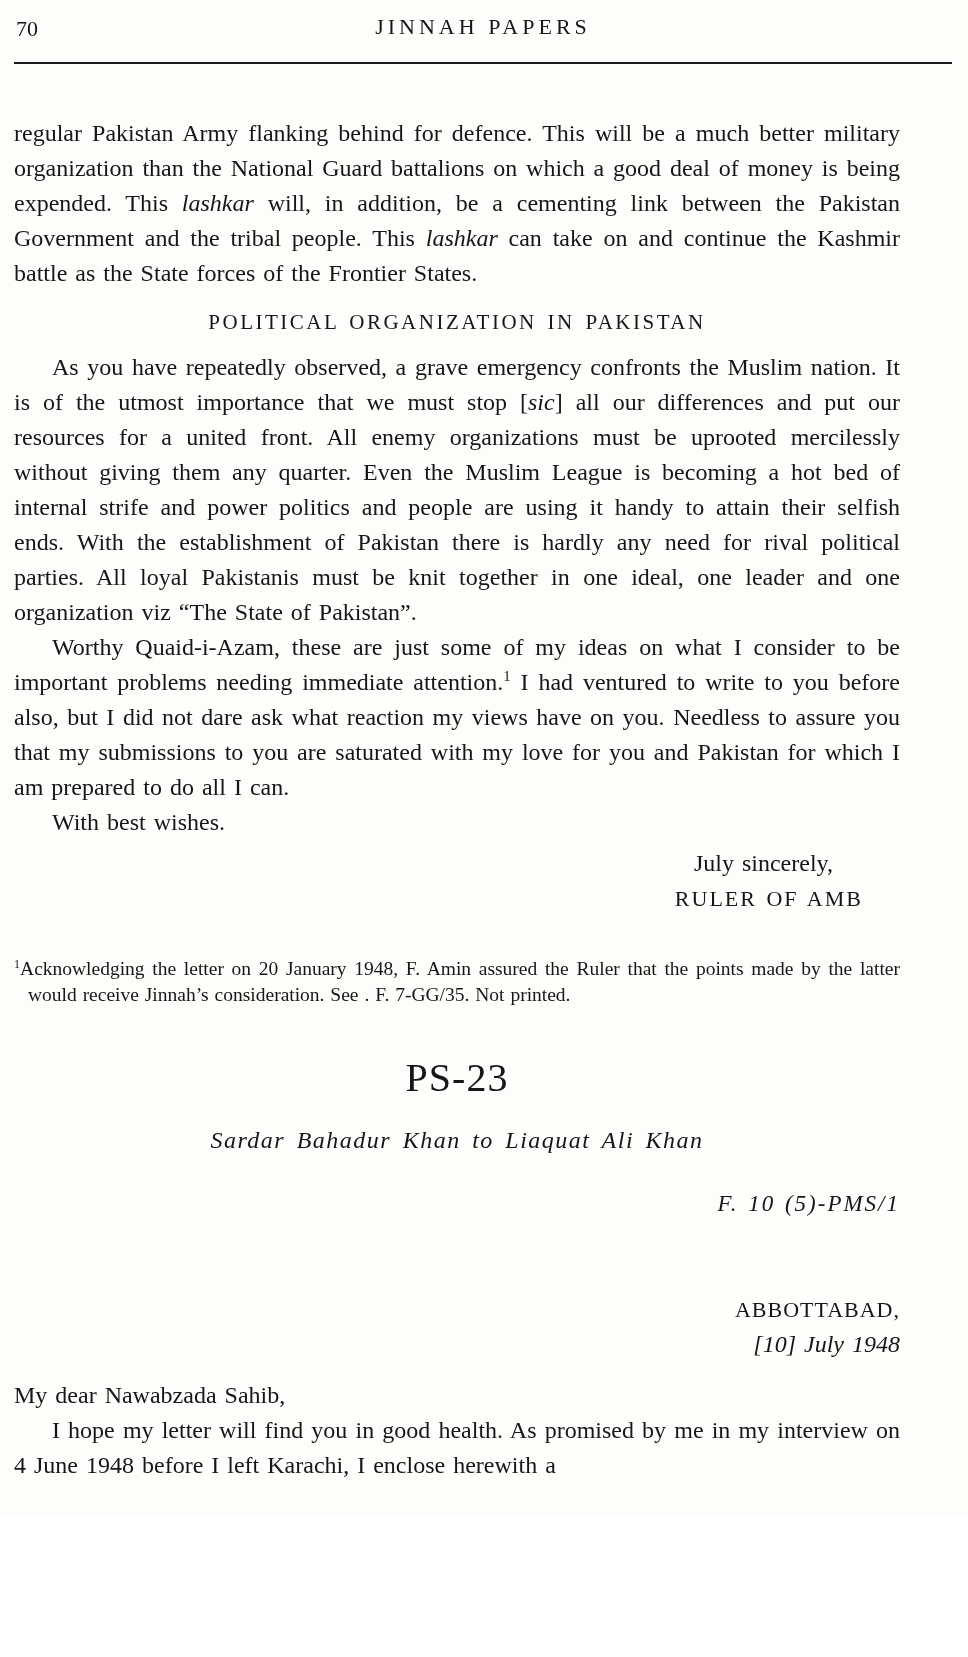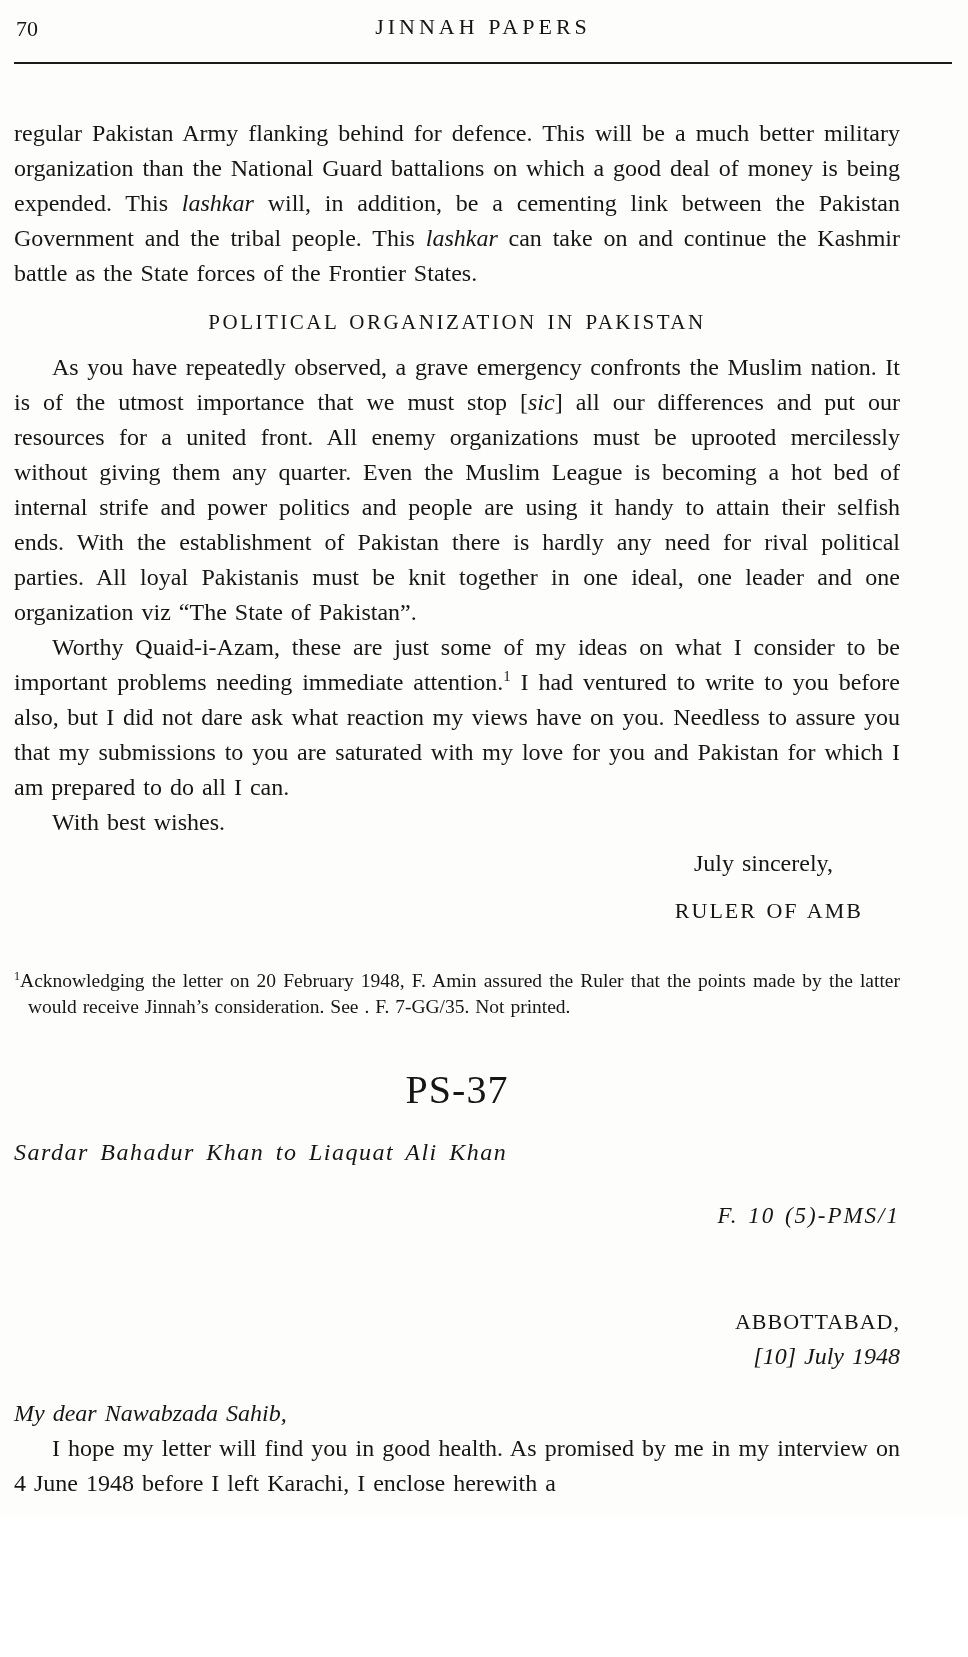--- a/index.html
+++ b/index.html
@@ -54,21 +54,21 @@
     word-spacing: 3px;
     text-align: center;
     text-indent: 0;
     margin: 14px 0 10px 0;
   }
 
   sup { font-size: 0.62em; line-height: 0; vertical-align: super; }
 
   .signature-block { margin-top: 6px; text-align: right; padding-right: 37px; }
   .valediction { padding-right: 30px; font-size: 24px; }
-  .signature-name { font-size: 22px; letter-spacing: 2px; margin-top: 12px; }
+  .signature-name { font-size: 22px; letter-spacing: 2px; margin-top: 0; }
 
   .footnote {
     margin-top: 40px;
     font-size: 19.5px;
     line-height: 26px;
     text-align: justify;
     padding-left: 14px;
     text-indent: -14px;
     word-spacing: 1px;
   }
@@ -77,41 +77,41 @@
   .doc-id {
     margin-top: 52px;
     text-align: center;
     font-size: 40px;
     font-weight: normal;
     letter-spacing: 1px;
     text-indent: 0;
   }
   .doc-heading {
     margin-top: 28px;
-    text-align: left;
+    text-align: center;
     font-size: 24px;
     font-style: italic;
     font-weight: normal;
     letter-spacing: 1.5px;
     word-spacing: 4px;
     text-indent: 0;
   }
   .doc-ref {
     margin-top: 28px;
     text-align: right;
     font-size: 23px;
     font-style: italic;
     letter-spacing: 2px;
     text-indent: 0;
   }
   .place-date { margin-top: 71px; text-align: right; line-height: 35px; }
   .place-line { font-size: 22px; letter-spacing: 1px; }
   .date-line  { font-size: 24px; font-style: italic; }
 
-  .salutation { margin-top: 22px; text-indent: 0; font-style: italic; }
+  .salutation { margin-top: 16px; text-indent: 0; }
 </style>
 </head>
 <body>
 
 <div class="page">
 
   <header class="page-header">
     <span class="page-number">70</span>
     <span class="running-title">JINNAH PAPERS</span>
   </header>
@@ -127,23 +127,23 @@
 
     <p class="body-para"><span>Worthy Quaid-i-Azam, these are just some of my ideas on what I consider to be important problems needing immediate attention.</span><sup>1</sup><span> I had ventured to write to you before also, but I did not dare ask what reaction my views have on you. Needless to assure you that my submissions to you are saturated with my love for you and Pakistan for which I am prepared to do all I can.</span></p>
 
     <p class="body-para">With best wishes.</p>
 
     <div class="signature-block">
       <p class="valediction">July sincerely,</p>
       <p class="signature-name">RULER OF AMB</p>
     </div>
 
-    <div class="footnote"><sup>1</sup><span>Acknowledging the letter on 20 February 1948, F. Amin assured the Ruler that the points made by the latter would receive Jinnah’s consideration. See . F. 7-GG/35. Not printed.</span></div>
+    <div class="footnote"><sup>1</sup><span>Acknowledging the letter on 20 January 1948, F. Amin assured the Ruler that the points made by the latter would receive Jinnah’s consideration. See . F. 7-GG/35. Not printed.</span></div>
 
-    <h1 class="doc-id">PS-37</h1>
+    <h1 class="doc-id">PS-23</h1>
 
     <h2 class="doc-heading">Sardar Bahadur Khan to Liaquat Ali Khan</h2>
 
     <div class="doc-ref">F. 10 (5)-PMS/1</div>
 
     <div class="place-date">
       <p class="place-line">ABBOTTABAD,</p>
       <p class="date-line">[10] July 1948</p>
     </div>
 

